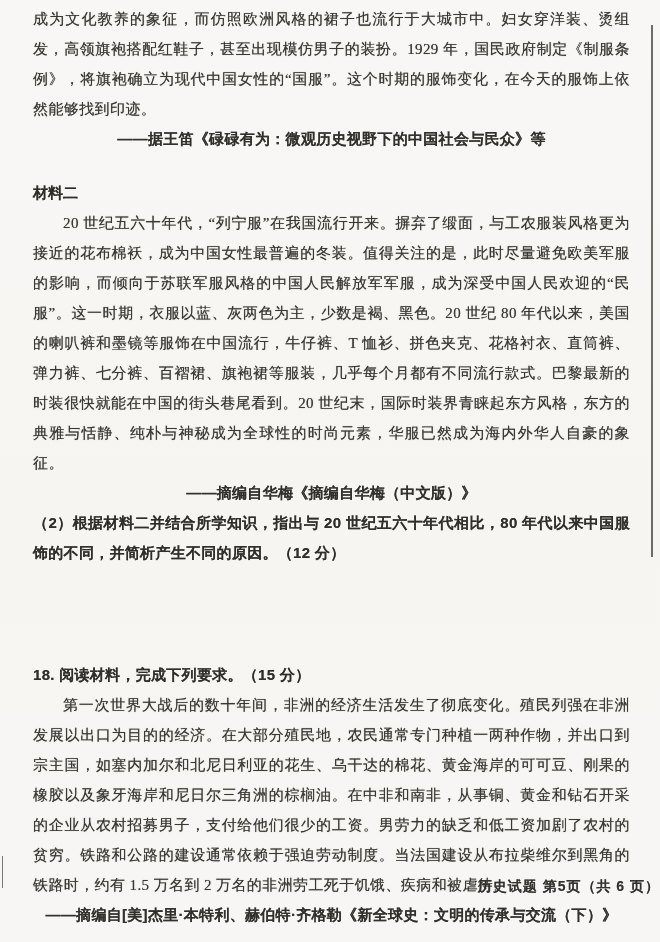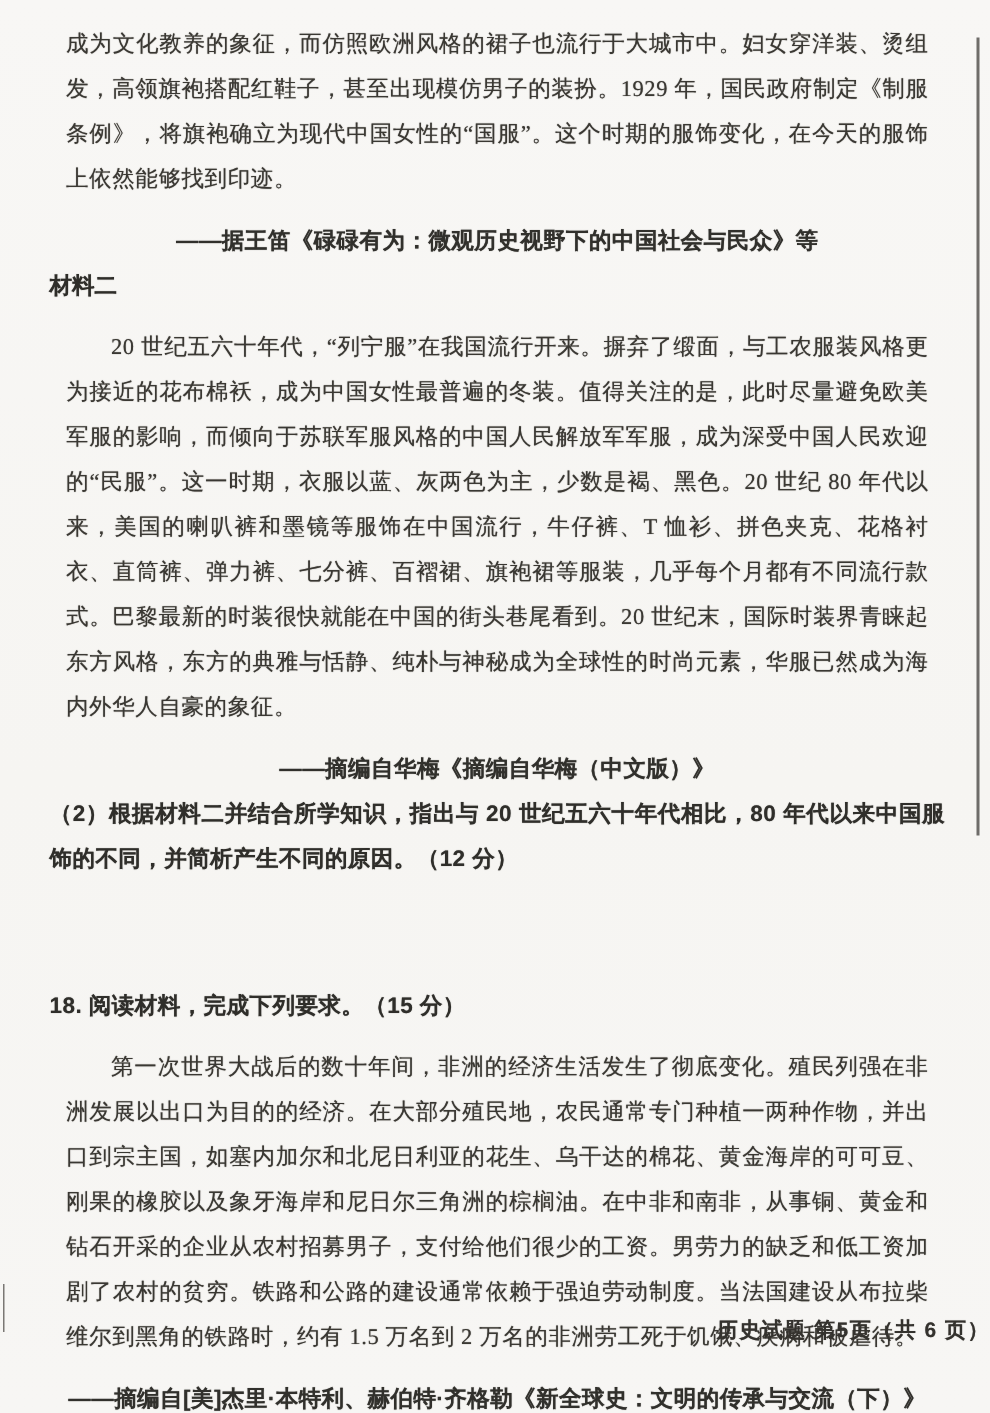--- a/index.html
+++ b/index.html
@@ -11,21 +11,21 @@
   }
   .page{
     position:relative;
     width:660px;height:942px;
     background:linear-gradient(180deg,#f8f7f5 0%,#f6f5f2 55%,#f7f6f4 100%);
     box-sizing:border-box;
     padding:4px 30px 0 33px;
     color:#35332f;
   }
   .body{
-    margin:11px;
+    margin:0;
     font-size:15px;
     line-height:30px;
     text-align:justify;
     color:#3a3833;
     letter-spacing:.4px;
     text-shadow:0 0 .7px rgba(70,66,60,.75);
   }
   .indent{text-indent:2em;}
   .cite{
     margin:0;
@@ -38,33 +38,34 @@
     letter-spacing:.3px;
     text-shadow:0 0 .6px rgba(60,58,54,.7);
   }
   .heading{
     font-size:15px;
     line-height:30px;
     font-family:"Liberation Sans","DejaVu Sans",sans-serif;
     font-weight:700;
     color:#2e2d29;
     text-shadow:0 0 .6px rgba(60,58,54,.7);
+    margin-top:24px;
   }
   .question{
     margin:0;
     font-size:15px;
     line-height:30px;
     text-align:justify;
     font-family:"Liberation Sans","DejaVu Sans",sans-serif;
     font-weight:700;
     color:#2f2e2a;
     letter-spacing:.3px;
     text-shadow:0 0 .6px rgba(60,58,54,.7);
   }
-  .q18{margin-top:68px;}
+  .q18{margin-top:92px;}
   .footer{
     position:absolute;
     left:0;right:0;
     top:878px;
     text-align:right;
     font-size:14px;
     font-family:"Liberation Sans","DejaVu Sans",sans-serif;
     font-weight:700;
     color:#34322e;
     letter-spacing:1px;

